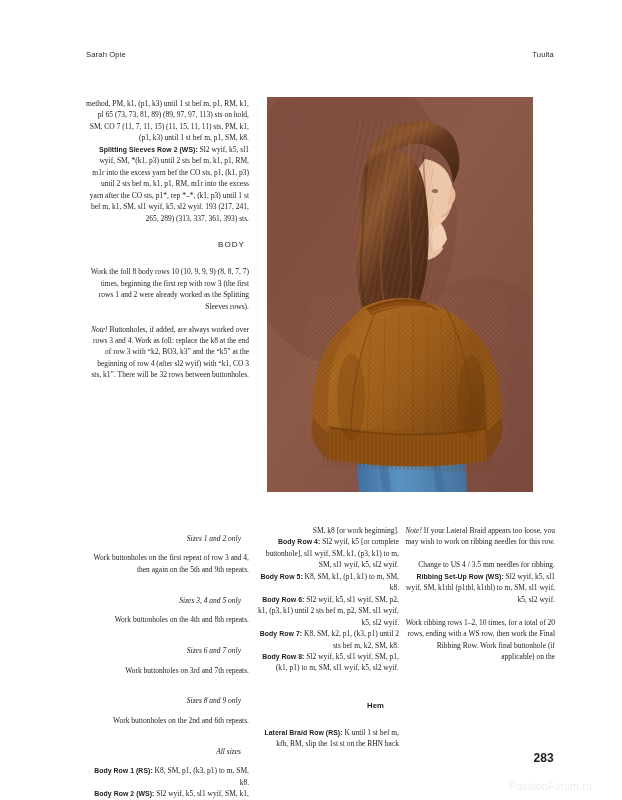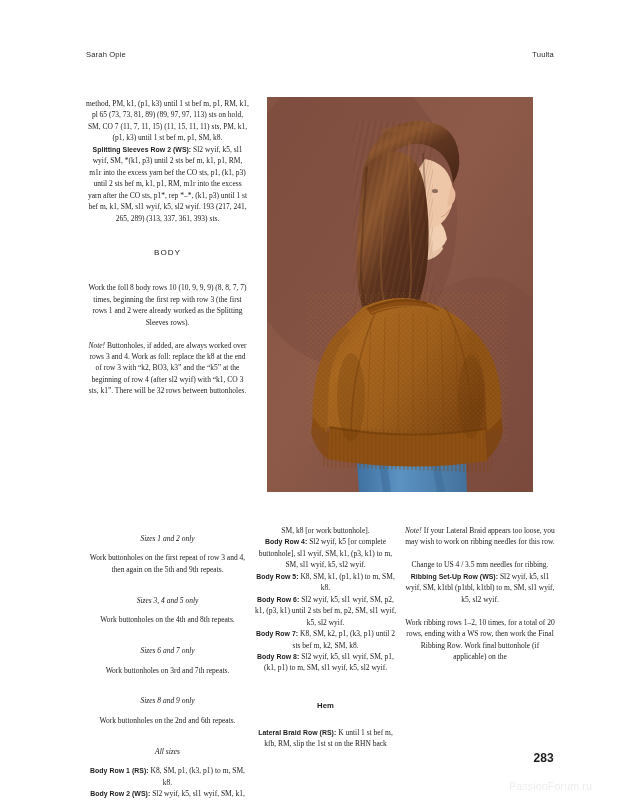--- a/index.html
+++ b/index.html
@@ -75,34 +75,34 @@
     width: 147px;
   }
   .col-3 {
     left: 405px;
     top: 525px;
     width: 150px;
   }
 
   p {
     margin: 0 0 0 0;
-    text-align: center;
+    text-align: right;
     hyphens: none;
   }
   p + p { margin-top: 0; }
 
   .gap { height: 11.45px; }
 
   .sec-head {
     font-family: "Liberation Sans", sans-serif;
     font-size: 8.1px;
     font-weight: normal;
     letter-spacing: 1.0px;
     color: #1c1c1c;
-    margin: 12px;
+    margin: 4px;
     line-height: 11.45px;
   }
   .sub-head {
     font-family: "Liberation Sans", sans-serif;
     font-size: 7.7px;
     font-weight: bold;
     letter-spacing: 0.1px;
     color: #1c1c1c;
     margin: 15px;
     line-height: 11.45px;
@@ -288,21 +288,21 @@
     <p class="size-head">Sizes 8 and 9 only</p>
     <p>Work buttonholes on the 2nd and 6th repeats.</p>
     <div class="gap"></div>
     <p class="size-head">All sizes</p>
     <p><span class="lbl">Body Row 1 (RS):</span><span> K8, SM, p1, (k3, p1) to m, SM, k8.</span></p>
     <p><span class="lbl">Body Row 2 (WS):</span><span> Sl2 wyif, k5, sl1 wyif, SM, k1, (p3, k1) to m, SM, sl1 wyif, k5, sl2 wyif.</span></p>
     <p><span class="lbl">Body Row 3:</span><span> K8, SM, p1, (k3, p1) to m,</span></p>
   </div>
 
   <div class="col col-2">
-    <p>SM, k8 [or work buttonhole].</p>
+    <p>SM, k8 [or work beginning].</p>
     <p><span class="lbl">Body Row 4:</span><span> Sl2 wyif, k5 [or complete buttonhole], sl1 wyif, SM, k1, (p3, k1) to m, SM, sl1 wyif, k5, sl2 wyif.</span></p>
     <p><span class="lbl">Body Row 5:</span><span> K8, SM, k1, (p1, k1) to m, SM, k8.</span></p>
     <p><span class="lbl">Body Row 6:</span><span> Sl2 wyif, k5, sl1 wyif, SM, p2, k1, (p3, k1) until 2 sts bef m, p2, SM, sl1 wyif, k5, sl2 wyif.</span></p>
     <p><span class="lbl">Body Row 7:</span><span> K8, SM, k2, p1, (k3, p1) until 2 sts bef m, k2, SM, k8.</span></p>
     <p><span class="lbl">Body Row 8:</span><span> Sl2 wyif, k5, sl1 wyif, SM, p1, (k1, p1) to m, SM, sl1 wyif, k5, sl2 wyif.</span></p>
     <div class="gap"></div>
     <p class="sub-head">Hem</p>
     <p><span class="lbl">Lateral Braid Row (RS):</span><span> K until 1 st bef m, kfb, RM, slip the 1st st on the RHN back</span></p>
   </div>
 

